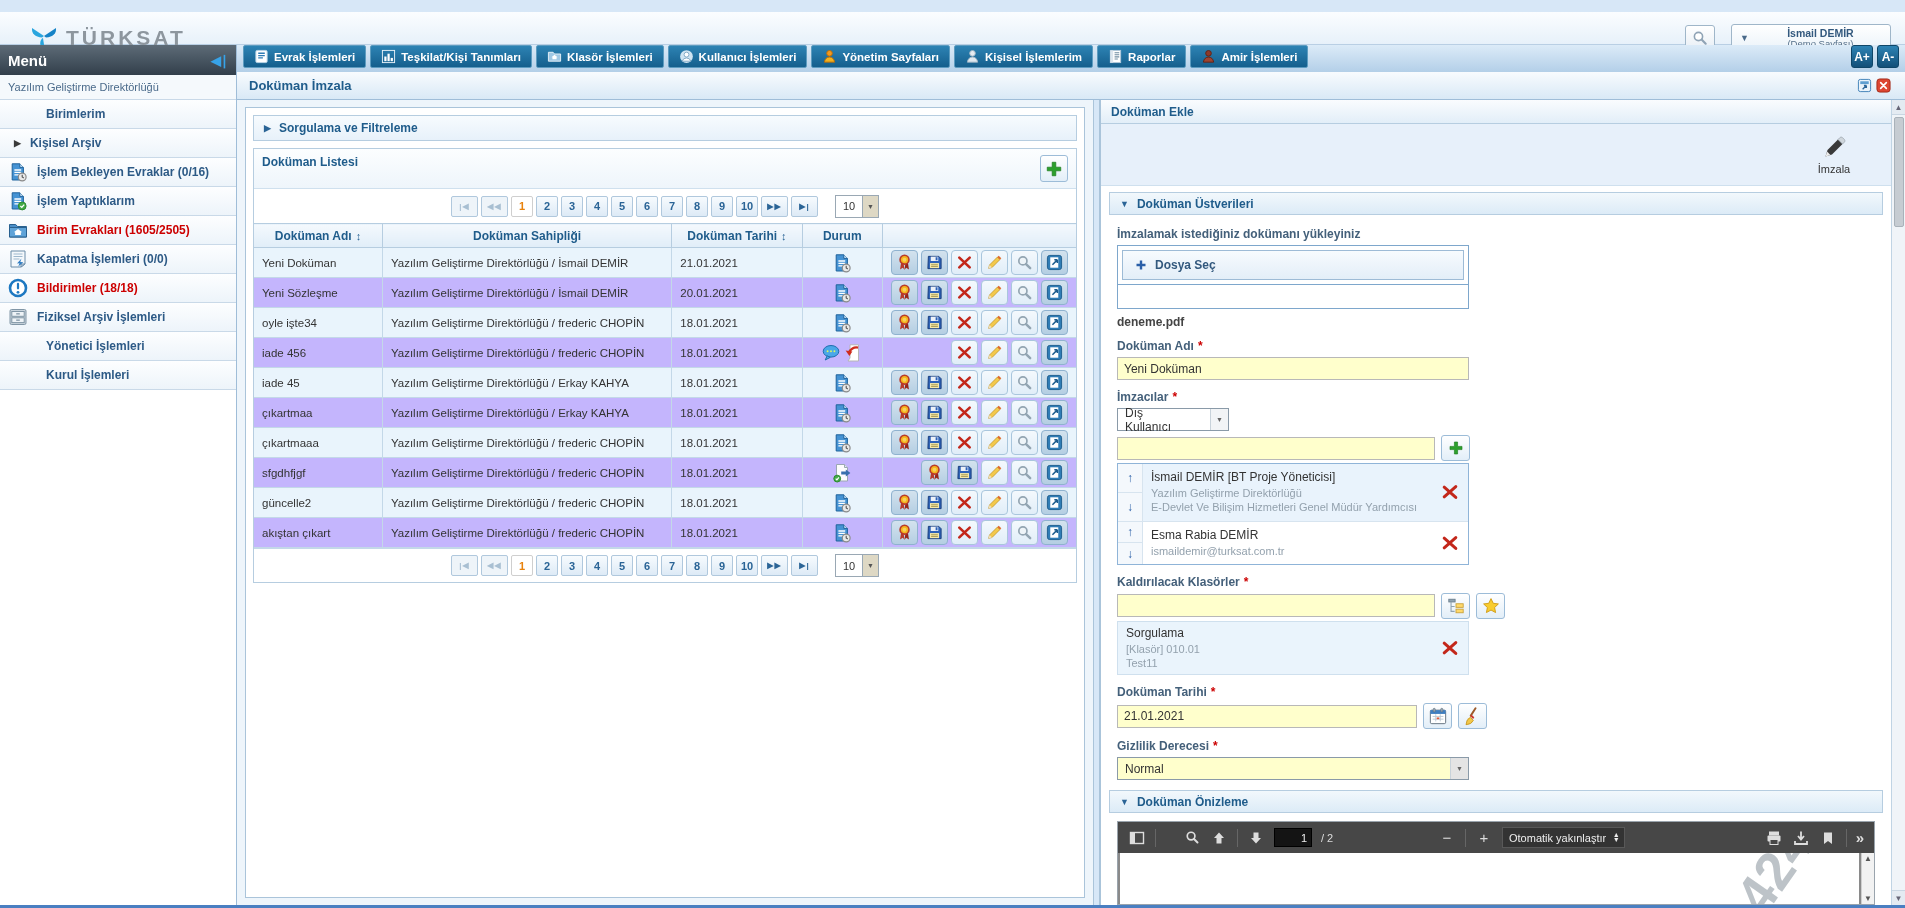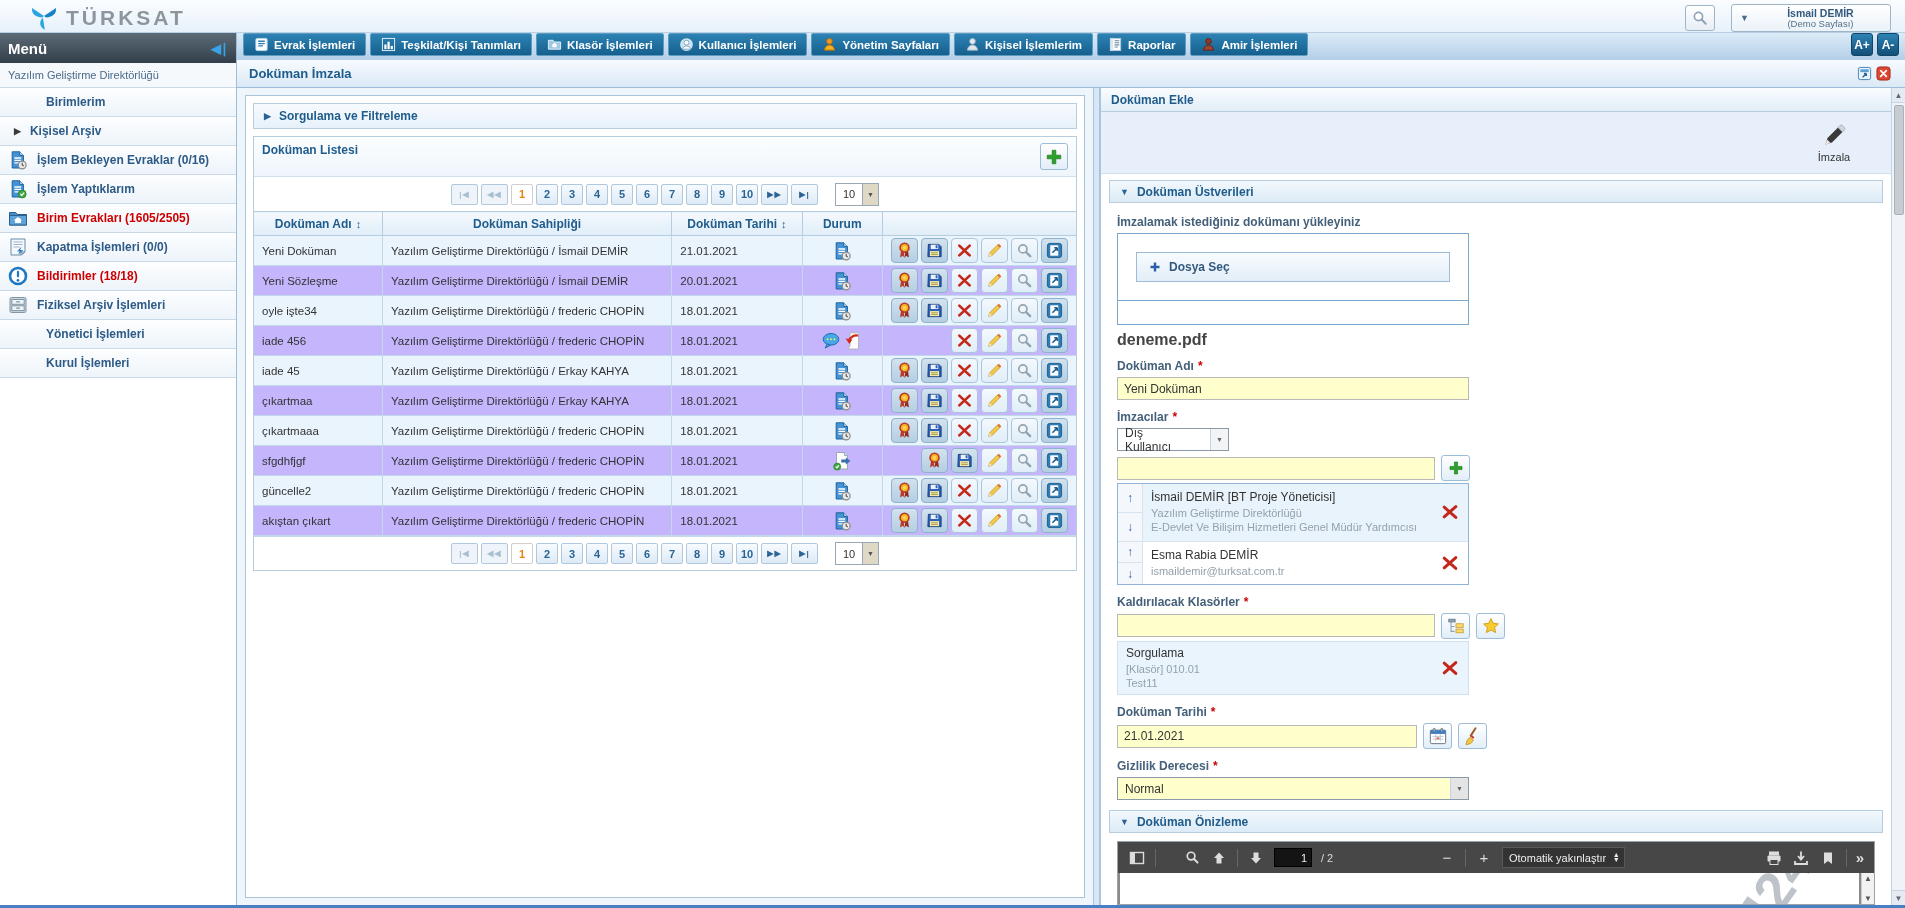--- a/index.html
+++ b/index.html
@@ -1,21 +1,21 @@
 <!DOCTYPE html>
 <html><head>
 <meta charset="utf-8">
 <style>
   * { box-sizing: border-box; margin: 0; padding: 0; }
   html,body { width:1905px; height:908px; overflow:hidden; }
   body { font-family:"Liberation Sans", sans-serif; background:#d7e7f7; font-size:12px; color:#333; }
   .screen { width:1905px; height:908px; display:flex; flex-direction:column; border-bottom:3px solid #4a7fc1; background:#d7e7f7; }
 
   
-  .top-header { height:33px; background:linear-gradient(#fbfdff,#e7f1fa); border-bottom:1px solid #b9cfe4; display:flex; align-items:flex-end; padding:12px 14px 0 28px; flex:0 0 auto; }
+  .top-header { height:33px; background:linear-gradient(#fbfdff,#e7f1fa); border-bottom:1px solid #b9cfe4; display:flex; align-items:flex-start; padding:12px 14px 0 28px; flex:0 0 auto;margin-top:12px; }
   .logo { display:flex; align-items:center; gap:6px; }
   .logo-text { font-size:21px; font-weight:bold; color:#8d969e; letter-spacing:3px; }
   .header-right { margin-left:auto; display:flex; align-items:center; gap:16px; }
   .hdr-search { width:30px; height:26px; background:linear-gradient(#ffffff,#e7eef5); border:1px solid #9fb6c9; border-radius:3px; display:flex; align-items:center; justify-content:center; cursor:pointer; }
   .user-box { width:160px; height:28px; border:1px solid #9fb6c9; border-radius:3px; background:linear-gradient(#ffffff,#eaf2f9); display:flex; align-items:center; padding:0 8px; gap:10px; cursor:pointer; }
   .user-caret { color:#4a6a8a; font-size:9px; }
   .user-text { flex:1; text-align:center; line-height:1.15; }
   .user-name { font-size:10.5px; font-weight:bold; color:#33597e; }
   .user-sub { font-size:9.5px; color:#55708a; }
 
@@ -87,24 +87,24 @@
   .right-pane { flex:1; background:#fff; border-left:1px solid #aac4da; display:flex; flex-direction:column; min-width:0; overflow:hidden; }
   .panel-title { height:24px; background:linear-gradient(#fafcfe,#e2eef8); border-bottom:1px solid #b6cde0; display:flex; align-items:center; padding:0 10px; font-weight:bold; font-size:12px; color:#1f5c8b; flex:0 0 auto; }
   .rp-toolbar { height:62px; background:#e7f0fa; border-bottom:1px solid #cfe0ee; display:flex; align-items:center; justify-content:flex-end; padding-right:20px; flex:0 0 auto; }
   .sign-btn { width:74px; display:flex; flex-direction:column; align-items:center; gap:2px; cursor:pointer; }
   .sign-btn .lbl { font-size:11px; color:#333; }
   .section-bar { height:23px; margin:6px 8px 0 8px; border:1px solid #b6cde0; background:linear-gradient(#f2f8fc,#dcebf7); display:flex; align-items:center; gap:8px; padding:0 10px; font-weight:bold; font-size:12px; color:#1f5c8b; cursor:pointer; }
   .section-bar .arr { color:#2a6496; font-size:9px; }
   .form-area { padding:10px 0 4px 16px; }
   .fld-label { font-weight:bold; font-size:12px; color:#44607a; margin:10px 0 4px 0; }
   .req { color:#cc0000; margin-left:4px; }
-  .file-select-outer { width:352px; border:1px solid #7ea7cc; padding:18px; }
+  .file-select-outer { width:352px; border:1px solid #7ea7cc; padding:4px; }
   .file-select-btn { height:30px; border:1px solid #9dbbd6; background:linear-gradient(#f7fbfe,#e3eef8); display:flex; align-items:center; gap:8px; padding:0 12px; font-size:12px; font-weight:bold; color:#33597e; cursor:pointer; }
   .file-progress { width:352px; height:24px; border:1px solid #7ea7cc; border-top:none; background:#fff; }
-  .file-name { font-weight:bold; font-size:16px; color:#444; margin-top:6px; }
+  .file-name { font-weight:bold; font-size:12px; color:#444; margin-top:6px; }
   .yellow-input { width:352px; height:23px; border:1px solid #b8b8b8; background:#ffffcc; font-size:12px; padding:0 6px; color:#333; font-family:"Liberation Sans",sans-serif; }
   .sel-box { height:23px; border:1px solid #8a9aa8; background:#fff; display:flex; align-items:center; cursor:pointer;gap:28px; }
   .sel-box .val { flex:1; padding:0 7px; font-size:12px; }
   .sel-box .chev { width:18px; height:100%; display:flex; align-items:center; justify-content:center; font-size:7px; color:#666; border-left:1px solid #c8d2da; background:#f2f4f6; }
   .signer-type { width:112px; margin-bottom:4px; }
   .row-flex { display:flex; align-items:center; gap:6px; }
   .mini-btn { width:29px; height:26px; border:1px solid #9cbcd8; border-radius:3px; background:linear-gradient(#ffffff,#e2eef8); display:flex; align-items:center; justify-content:center; cursor:pointer; }
   .signer-list { width:352px; border:1px solid #8fb4d8; margin-top:2px; }
   .signer-entry { display:flex; border-bottom:1px solid #d7e4ef; }
   .signer-entry:last-child { border-bottom:none; }

